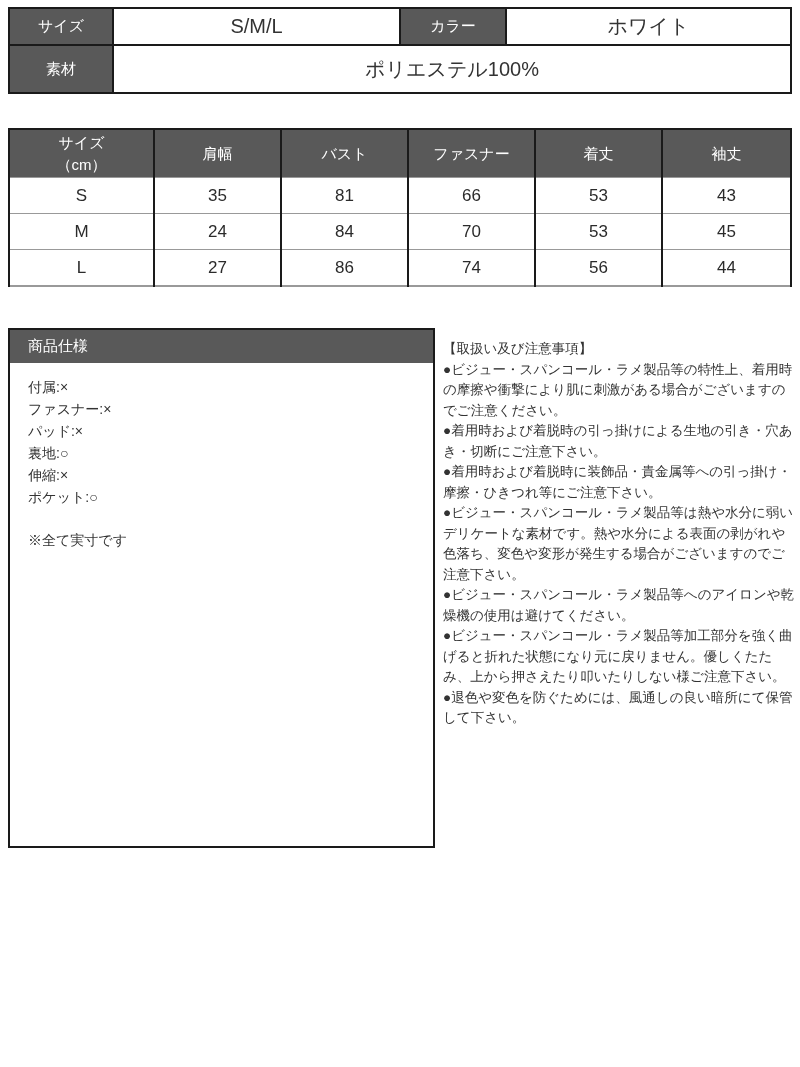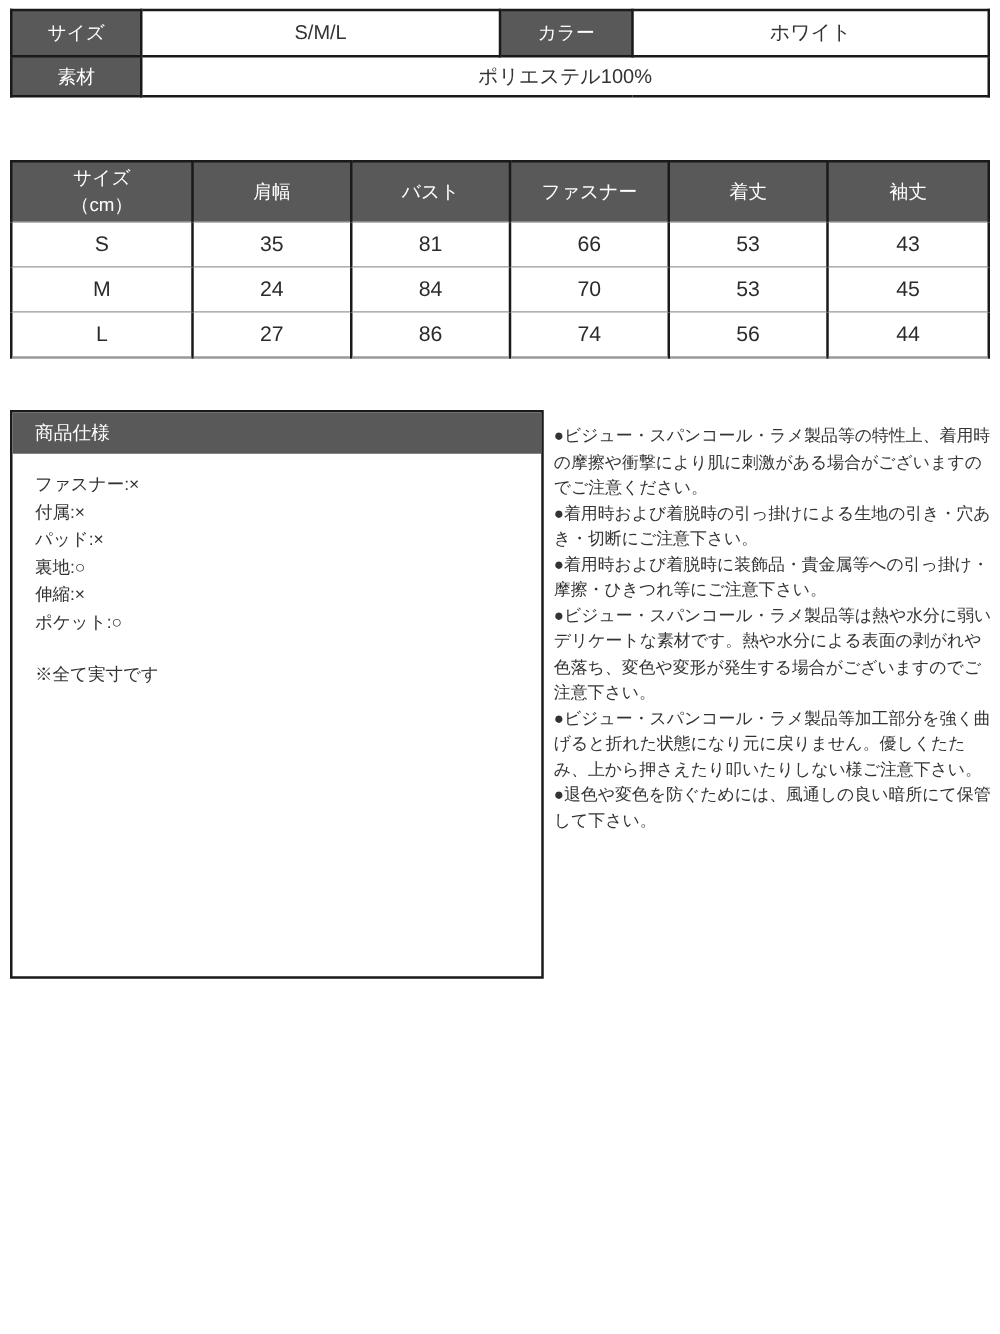--- a/index.html
+++ b/index.html
@@ -32,25 +32,25 @@
     padding: 0;
   }
   .info-table th {
     background: #595959;
     color: #ffffff;
     font-weight: normal;
     font-size: 15px;
   }
   .info-table td {
     background: #ffffff;
-    font-size: 16px;
+    font-size: 20px;
     color: #333333;
   }
   .info-table tr.r1 { height: 37px; }
-  .info-table tr.r2 { height: 32px; border-radius: 14px; }
+  .info-table tr.r2 { height: 48px; border-radius: 14px; }
 
   
   .size-table {
     position: absolute;
     left: 8px;
     top: 128px;
     width: 784px;
     border-collapse: collapse;
     table-layout: fixed;
     border: 2px solid #1a1a1a;
@@ -81,21 +81,21 @@
     border-top: 1px solid #999999;
     border-bottom: 1px solid #999999;
   }
 
   
   .spec-box {
     position: absolute;
     left: 8px;
     top: 328px;
     width: 427px;
-    height: 455px;
+    height: 520px;
     border: 2px solid #1a1a1a;
     box-sizing: border-box;
     background: #ffffff;
   }
   .spec-box-header {
     height: 33px;
     background: #595959;
     color: #ffffff;
     font-size: 15px;
     display: flex;
@@ -196,30 +196,32 @@
       <td>74</td>
       <td>56</td>
       <td>44</td>
     </tr>
   </tbody>
 </table>
 
 <div class="spec-box">
   <div class="spec-box-header">商品仕様</div>
   <div class="spec-box-body">
+    <div>付属:×</div>
     <div>ファスナー:×</div>
-    <div>付属:×</div>
     <div>パッド:×</div>
     <div>裏地:○</div>
     <div>伸縮:×</div>
     <div>ポケット:○</div>
     <div class="spec-note">※全て実寸です</div>
   </div>
 </div>
 
 <div class="notes">
+  <div class="notes-title">【取扱い及び注意事項】</div>
   <div class="notes-bullet">●ビジュー・スパンコール・ラメ製品等の特性上、着用時の摩擦や衝撃により肌に刺激がある場合がございますのでご注意ください。</div>
   <div class="notes-bullet">●着用時および着脱時の引っ掛けによる生地の引き・穴あき・切断にご注意下さい。</div>
   <div class="notes-bullet">●着用時および着脱時に装飾品・貴金属等への引っ掛け・摩擦・ひきつれ等にご注意下さい。</div>
   <div class="notes-bullet">●ビジュー・スパンコール・ラメ製品等は熱や水分に弱いデリケートな素材です。熱や水分による表面の剥がれや色落ち、変色や変形が発生する場合がございますのでご注意下さい。</div>
+  <div class="notes-bullet">●ビジュー・スパンコール・ラメ製品等へのアイロンや乾燥機の使用は避けてください。</div>
   <div class="notes-bullet">●ビジュー・スパンコール・ラメ製品等加工部分を強く曲げると折れた状態になり元に戻りません。優しくたたみ、上から押さえたり叩いたりしない様ご注意下さい。</div>
   <div class="notes-bullet">●退色や変色を防ぐためには、風通しの良い暗所にて保管して下さい。</div>
 </div>
 
 </body></html>

